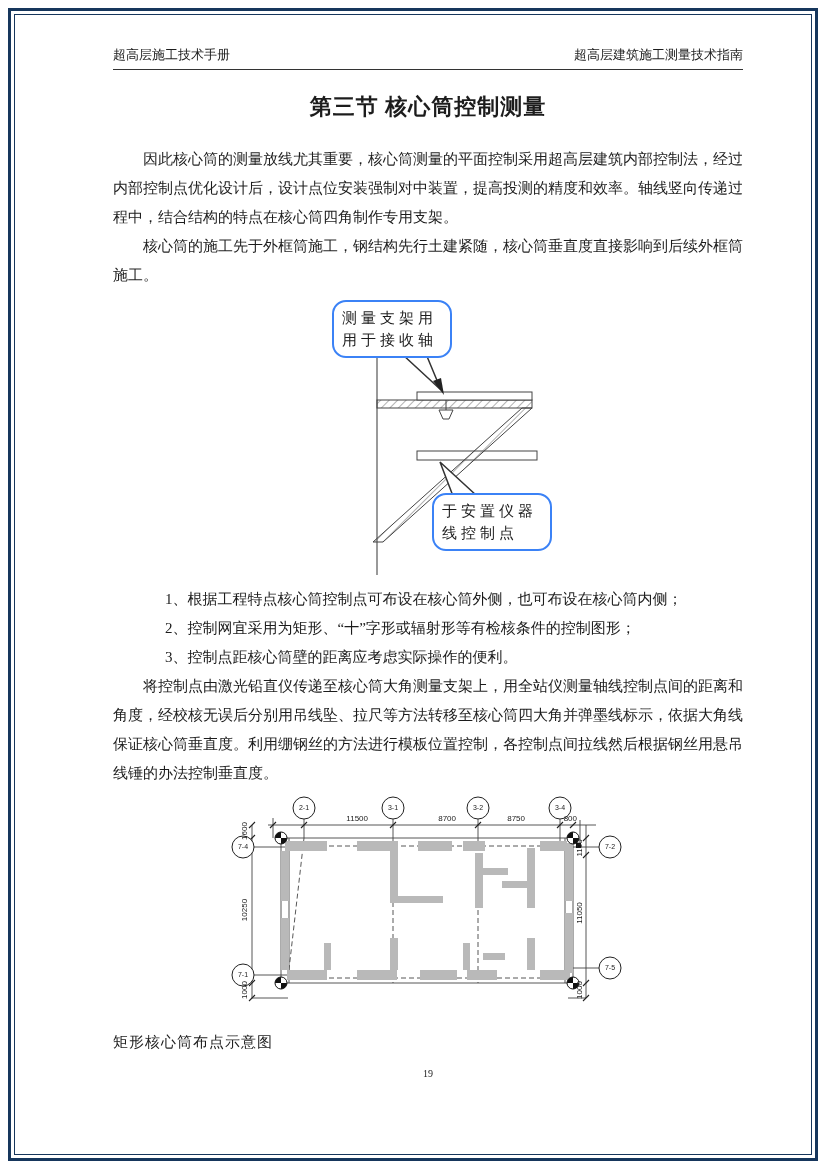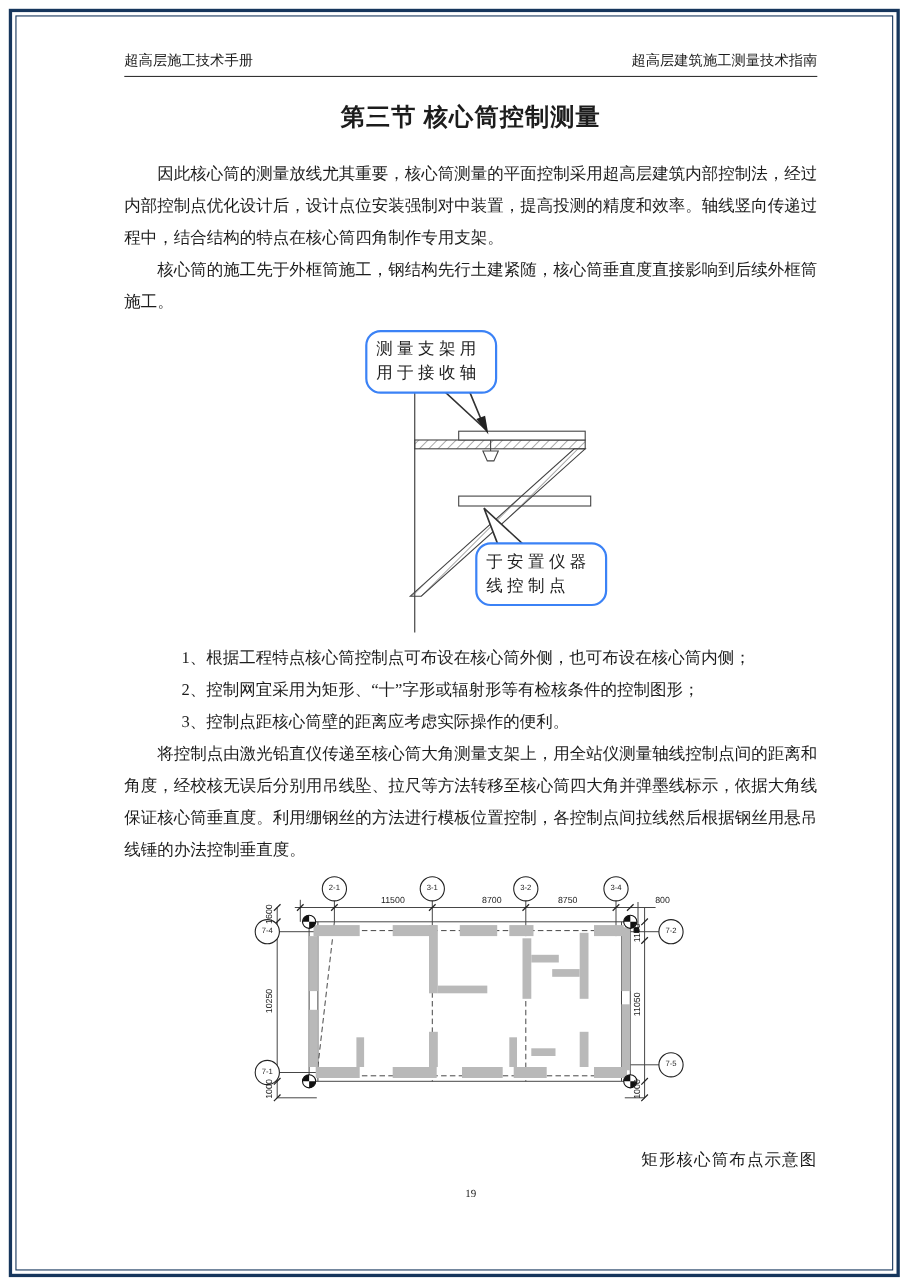--- a/index.html
+++ b/index.html
@@ -22,21 +22,21 @@
   .co1{left:62px;top:2px;}
   .co2{left:162px;top:195px;}
   
   .fig2{position:relative;width:420px;height:232px;margin:5px 0 0 115px;
         font-family:"Liberation Sans","DejaVu Sans",sans-serif;}
   .fig2 svg{position:absolute;left:0;top:0;}
   .hdim{position:absolute;font-size:8px;width:40px;text-align:right;color:#222;}
   .vdim{position:absolute;font-size:8px;width:36px;height:10px;text-align:center;color:#222;
         transform:rotate(-90deg);transform-origin:center;}
   .axlbl{position:absolute;font-size:7px;width:22px;text-align:center;color:#222;}
-  .caption{font-size:15px;text-align:right;margin-top:20px;letter-spacing:1px;}
+  .caption{font-size:15px;text-align:left;margin-top:8px;letter-spacing:1px;}
   .pageno{font-size:10px;text-align:center;margin-top:16px;}
 </style>
 </head>
 <body>
 
 <div class="page">
   <div class="frame-outer"></div>
   <div class="frame-inner"></div>
 
   <div class="content">
@@ -199,21 +199,21 @@
             <use href="#cpmark" x="345" y="45"></use>
           <use href="#cpmark" x="53" y="190"></use>
             <use href="#cpmark" x="345" y="190"></use>
         </g>
         <rect x="348" y="50" width="5" height="5" fill="#111"></rect>
       </svg>
 
       <div class="hdim" style="left:100px;top:21px;">11500</div>
       <div class="hdim" style="left:188px;top:21px;">8700</div>
       <div class="hdim" style="left:257px;top:21px;">8750</div>
-      <div class="hdim" style="left:341px;top:21px;">800</div>
+      <div class="hdim" style="left:309px;top:21px;">800</div>
 
       <div class="vdim" style="left:-1px;top:33px;">1600</div>
       <div class="vdim" style="left:-1px;top:112px;">10250</div>
       <div class="vdim" style="left:-1px;top:192px;">1000</div>
 
       <div class="vdim" style="left:334px;top:50px;">1100</div>
       <div class="vdim" style="left:334px;top:115px;">11050</div>
       <div class="vdim" style="left:334px;top:192px;">1000</div>
 
       <div class="axlbl" style="left:65px;top:11px;">2-1</div>

